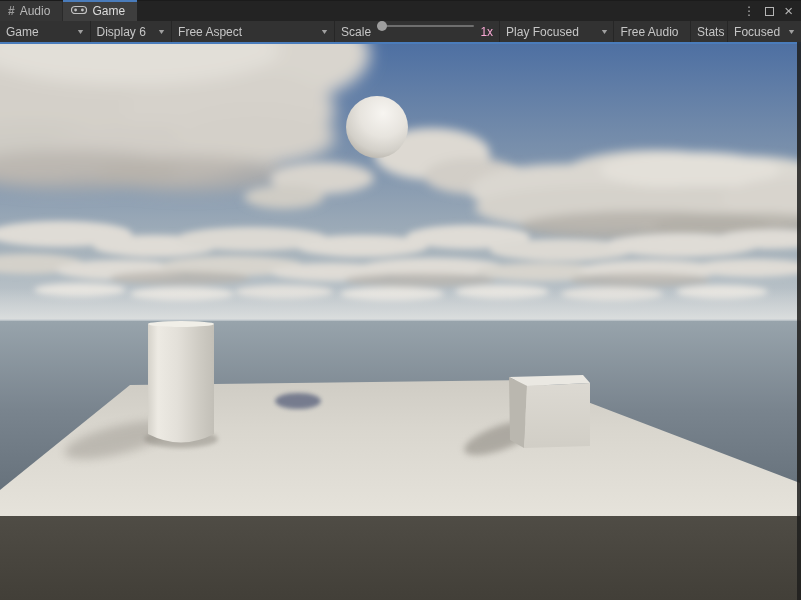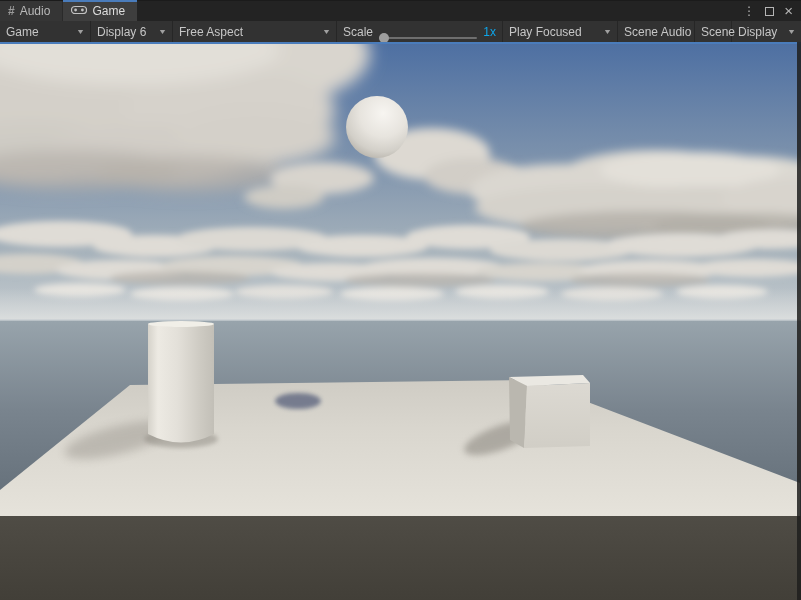--- a/index.html
+++ b/index.html
@@ -54,29 +54,29 @@
   .tb-dropdown { justify-content:space-between; }
   .tb-arrow { font-size:7px; color:#a0a0a0; margin-left:8px; transform:scaleX(1.3); }
   .w-game { width:91px; }
   .w-display { width:82px; }
   .w-aspect { width:164px;gap:40px; }
   .w-scale { width:166px; }
   .w-play { width:115px; }
   .w-mute { width:77px; }
   .w-stats { width:37px; }
   .w-gizmos { flex:1; border-right:none; }
-  .scale-wrap { display:flex; align-items:flex-end; width:100%; gap:6px; }
+  .scale-wrap { display:flex; align-items:flex-start; width:100%; gap:6px; }
   .scale-track {
     position:relative; flex:1; height:2px; background:#6e6e6e; border-radius:1px;
   }
   .scale-knob {
     position:absolute; left:0; top:50%; transform:translate(0,-50%);
     width:10px; height:10px; border-radius:50%; background:#9e9e9e;
   }
-  .scale-val { color:#0ea5e9; }
+  .scale-val { color:#f9a8d4; }
 
   
   .viewport { width:801px; height:558px; position:relative; background:#4d6fa2; }
   .viewport svg { display:block; }
 </style>
 </head>
 <body>
 
 <div class="window">
 
@@ -123,27 +123,27 @@
           <span class="scale-knob"></span>
         </span>
         <span class="scale-val">1x</span>
       </div>
     </div>
     <div class="tb-item tb-dropdown w-play">
       <span>Play Focused</span>
       <span class="tb-arrow">▼</span>
     </div>
     <div class="tb-item w-mute">
-      <span>Scene Audio</span>
+      <span>Free Audio</span>
     </div>
     <div class="tb-item w-stats">
-      <span>Scene</span>
+      <span>Stats</span>
     </div>
     <div class="tb-item tb-dropdown w-gizmos">
-      <span>Display</span>
+      <span>Focused</span>
       <span class="tb-arrow">▼</span>
     </div>
   </div>
 
   <div class="viewport">
     <svg width="801" height="558" viewBox="0 0 801 558">
       <defs>
         <linearGradient id="skyGrad" x1="0" y1="0" x2="0" y2="280" gradientUnits="userSpaceOnUse">
           <stop offset="0" stop-color="#4d6fa2"></stop>
           <stop offset="0.4" stop-color="#7b91ac"></stop>

